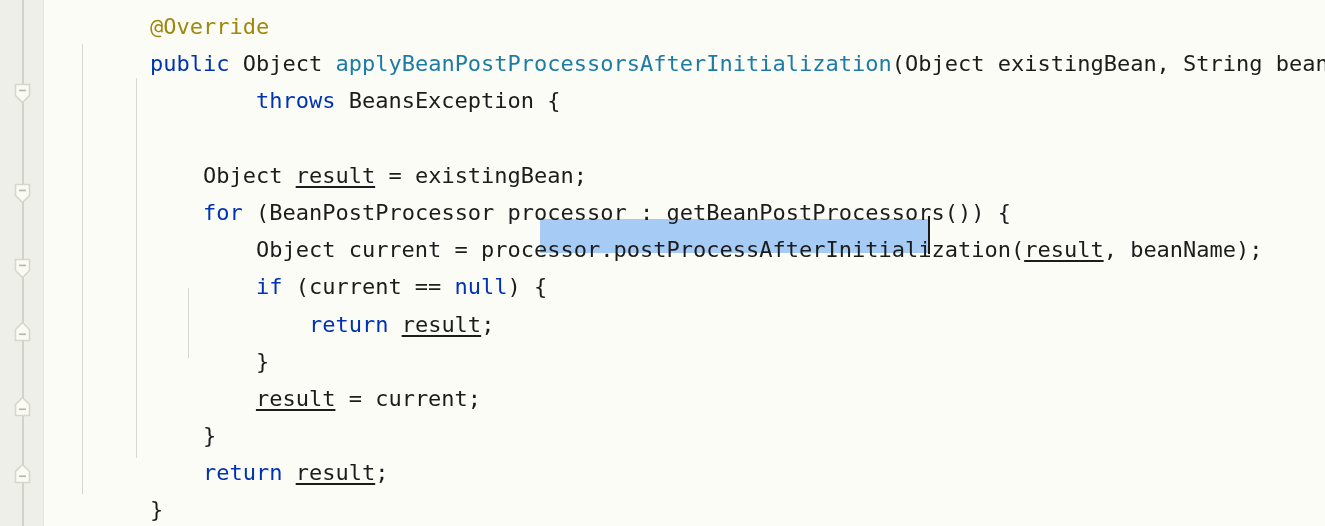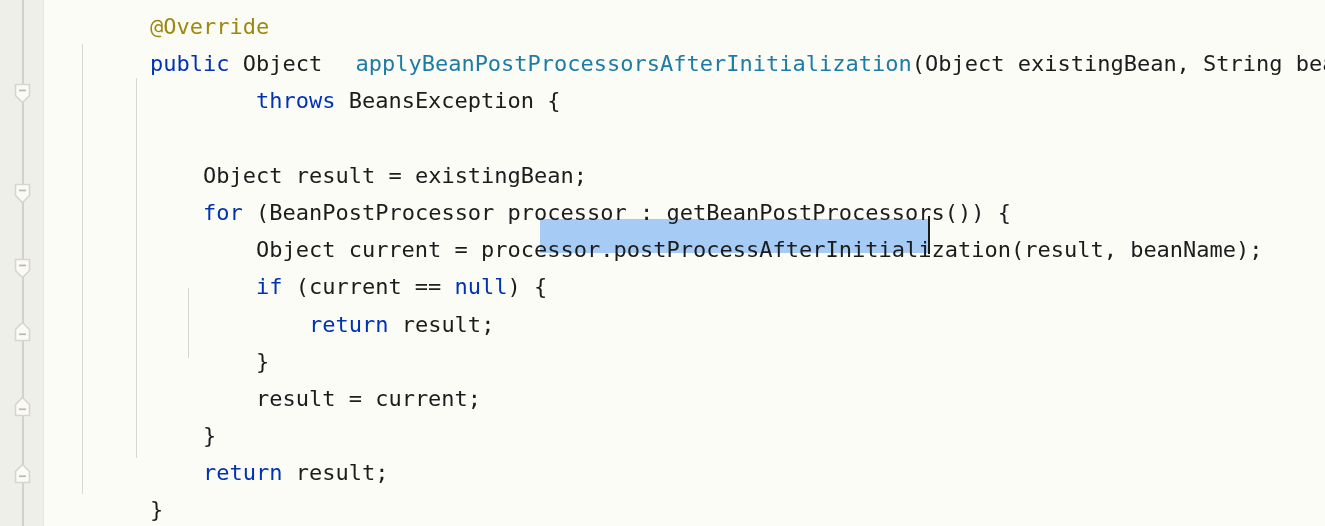--- a/index.html
+++ b/index.html
@@ -119,23 +119,23 @@
   }
   .ln {
     display: block;
     height: 37.2px;
     white-space: pre;
   }
 
   
   .tk-kw      { color: #0033B3; }
   .tk-anno    { color: #9E880D; }
-  .tk-method  { color: #1C7CA6; margin-left: 20px; }
+  .tk-method  { color: #1C7CA6; }
   .tk-plain   { color: #1C1C1C; text-align: center; }
-  .tk-var-u   { color: #1C1C1C; text-underline-offset: 3px; }
+  .tk-var-u   { color: #1C1C1C; text-decoration: underline; text-underline-offset: 3px; }
   .tk-sel     { color: #1C1C1C; }
 </style>
 </head>
 <body>
 
 <div id="editor-root">
 
   <div class="line-highlight" style="top:218px;"></div>
 
   <div class="code-area">

